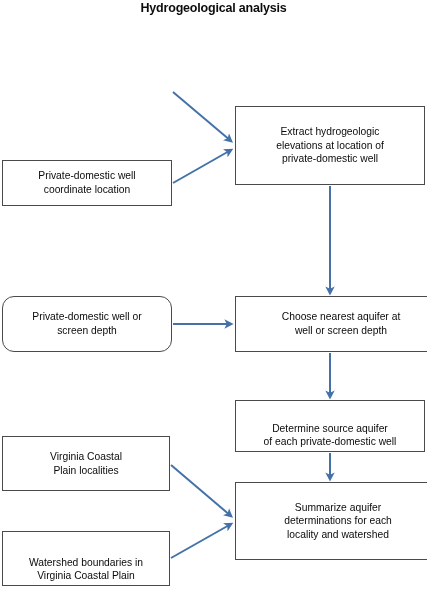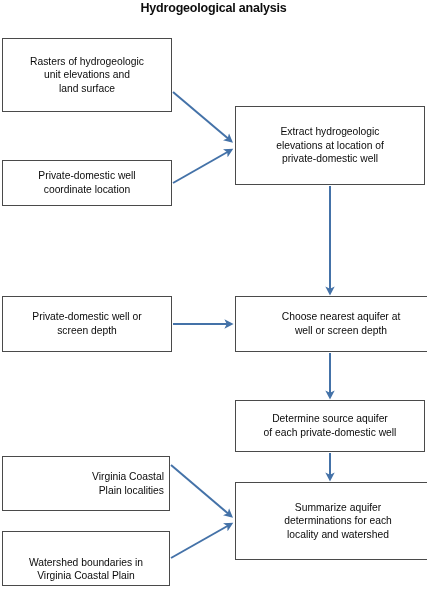--- a/index.html
+++ b/index.html
@@ -74,53 +74,48 @@
       <line x1="173" y1="183" x2="231" y2="150"></line>
       <line x1="330" y1="186" x2="330" y2="293"></line>
       <line x1="173" y1="324" x2="231" y2="324"></line>
       <line x1="330" y1="353" x2="330" y2="397"></line>
       <line x1="330" y1="453" x2="330" y2="479"></line>
       <line x1="171" y1="465" x2="231" y2="516"></line>
       <line x1="171" y1="558" x2="231" y2="524"></line>
     </g>
   </svg>
 
-  <div class="node" style="left:2px;top:38px;width:170px;height:74px;">
-    <span>Rasters of hydrogeologic
-unit elevations and
-land surface</span>
-  </div>
 
   <div class="node" style="left:2px;top:160px;width:170px;height:46px;">
     <span>Private-domestic well
 coordinate location</span>
   </div>
 
   <div class="node" style="left:235px;top:106px;width:190px;height:79px;">
     <span>Extract hydrogeologic
 elevations at location of
 private-domestic well</span>
   </div>
 
-  <div class="node" style="left:2px;top:296px;width:170px;height:56px;">
+  <div class="node" style="left:2px;top:296px;width:170px;height:56px;border-radius:12px;">
     <span>Private-domestic well or
 screen depth</span>
   </div>
 
   <div class="node" style="left:235px;top:296px;width:212px;height:56px;">
     <span>Choose nearest aquifer at
 well or screen depth</span>
   </div>
 
-  <div class="node" style="left:235px;top:400px;width:190px;height:52px;">
+  <div class="node" style="left:235px;top:400px;width:190px;height:52px;align-items:flex-end;">
     <span>Determine source aquifer
 of each private-domestic well</span>
   </div>
 
-  <div class="node" style="left:2px;top:456px;width:168px;height:55px;text-align:right;">
+  <div class="node" style="left:2px;top:436px;width:168px;height:55px;">
     <span>Virginia Coastal
 Plain localities</span>
   </div>
 
   <div class="node" style="left:2px;top:531px;width:168px;height:55px;align-items:flex-end;">
     <span>Watershed boundaries in
 Virginia Coastal Plain</span>
   </div>
 
   <div class="node" style="left:235px;top:482px;width:206px;height:78px;">

